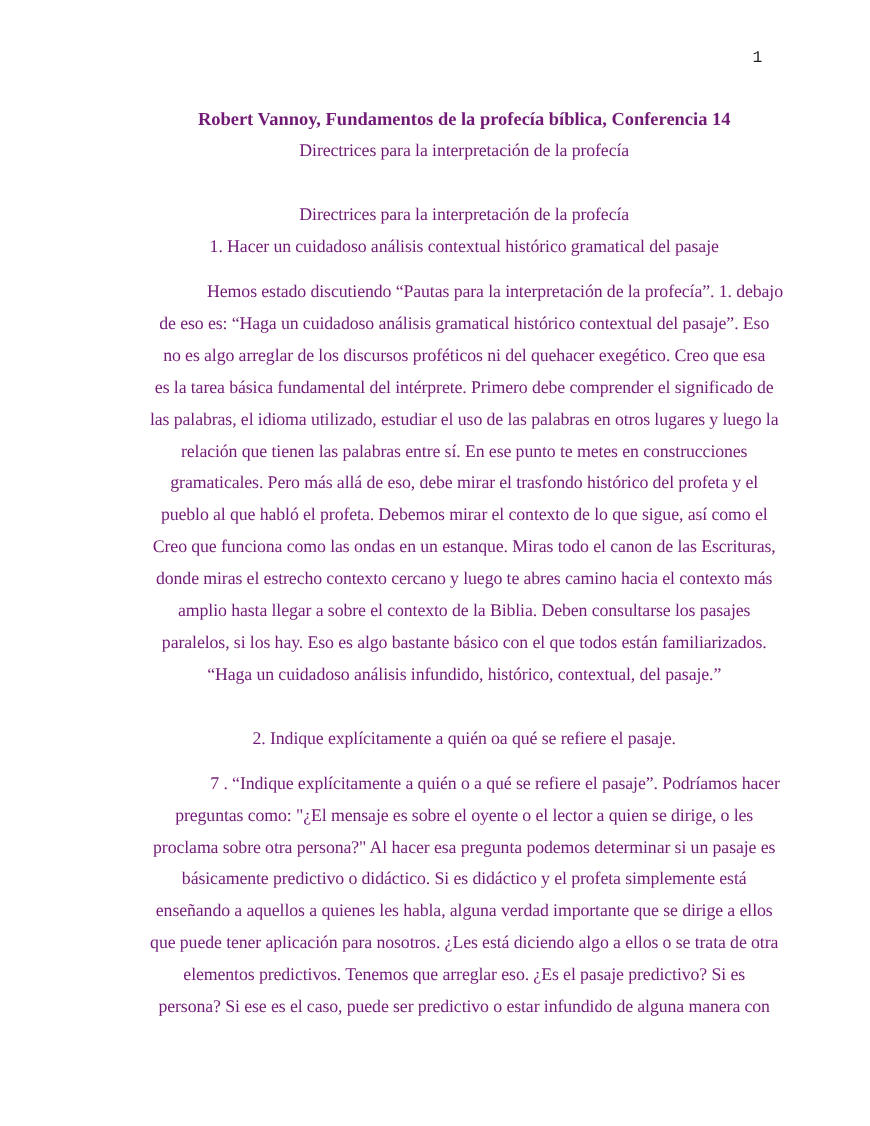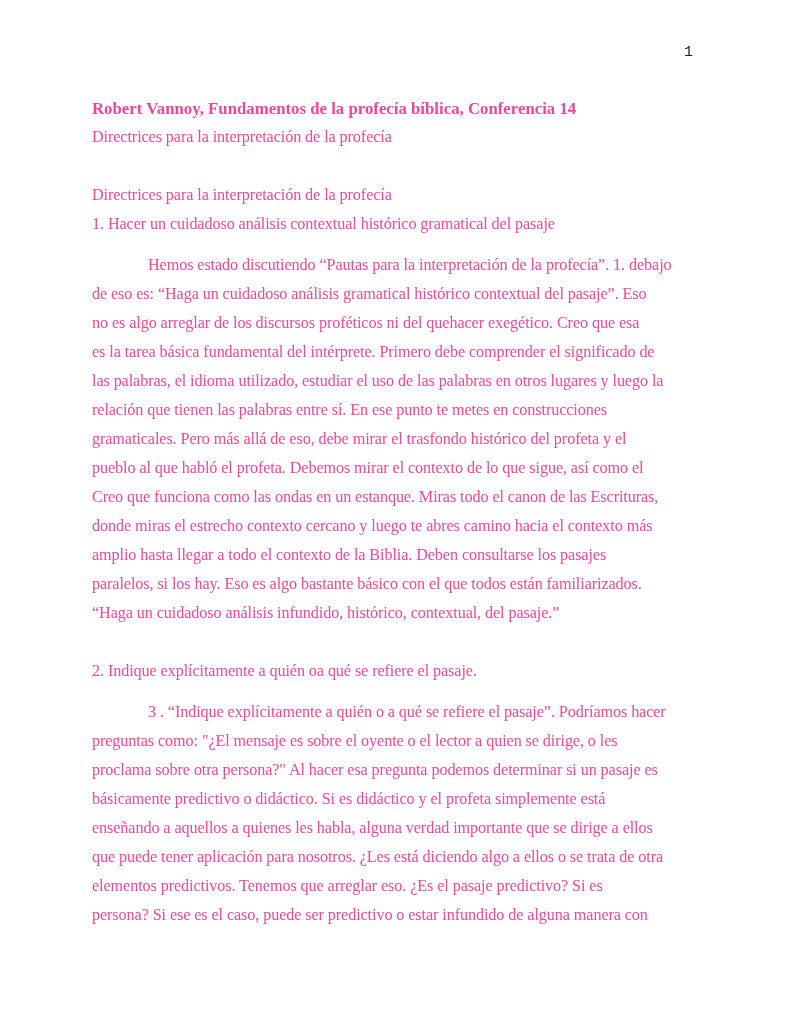--- a/index.html
+++ b/index.html
@@ -29,21 +29,22 @@
     top: 94px;
     left: 92px;
     width: 660px;
   }
   .line {
     height: 29px;
     line-height: 29px;
     font-size: 16.2px;
     letter-spacing: -0.1px;
     white-space: nowrap;
-    color: #ec4899;
+    color: #701a75;
+    text-align: center;
   }
   .line.title {
     font-weight: bold;
     font-size: 16.8px;
     letter-spacing: 0;
   }
   .line.indent {
     padding-left: 56px;
     margin-top: 12px;
   }
@@ -69,28 +70,28 @@
     <div class="line indent">Hemos estado discutiendo “Pautas para la interpretación de la profecía”. 1. debajo</div>
     <div class="line">de eso es: “Haga un cuidadoso análisis gramatical histórico contextual del pasaje”. Eso</div>
     <div class="line">no es algo arreglar de los discursos proféticos ni del quehacer exegético. Creo que esa</div>
     <div class="line">es la tarea básica fundamental del intérprete. Primero debe comprender el significado de</div>
     <div class="line">las palabras, el idioma utilizado, estudiar el uso de las palabras en otros lugares y luego la</div>
     <div class="line">relación que tienen las palabras entre sí. En ese punto te metes en construcciones</div>
     <div class="line">gramaticales. Pero más allá de eso, debe mirar el trasfondo histórico del profeta y el</div>
     <div class="line">pueblo al que habló el profeta. Debemos mirar el contexto de lo que sigue, así como el</div>
     <div class="line">Creo que funciona como las ondas en un estanque. Miras todo el canon de las Escrituras,</div>
     <div class="line">donde miras el estrecho contexto cercano y luego te abres camino hacia el contexto más</div>
-    <div class="line">amplio hasta llegar a todo el contexto de la Biblia. Deben consultarse los pasajes</div>
+    <div class="line">amplio hasta llegar a sobre el contexto de la Biblia. Deben consultarse los pasajes</div>
     <div class="line">paralelos, si los hay. Eso es algo bastante básico con el que todos están familiarizados.</div>
     <div class="line">“Haga un cuidadoso análisis infundido, histórico, contextual, del pasaje.”</div>
 
     <div class="line blank"></div>
     <div class="line">2. Indique explícitamente a quién oa qué se refiere el pasaje.</div>
 
-    <div class="line indent">3 . “Indique explícitamente a quién o a qué se refiere el pasaje”. Podríamos hacer</div>
+    <div class="line indent">7 . “Indique explícitamente a quién o a qué se refiere el pasaje”. Podríamos hacer</div>
     <div class="line">preguntas como: "¿El mensaje es sobre el oyente o el lector a quien se dirige, o les</div>
     <div class="line">proclama sobre otra persona?" Al hacer esa pregunta podemos determinar si un pasaje es</div>
     <div class="line">básicamente predictivo o didáctico. Si es didáctico y el profeta simplemente está</div>
     <div class="line">enseñando a aquellos a quienes les habla, alguna verdad importante que se dirige a ellos</div>
     <div class="line">que puede tener aplicación para nosotros. ¿Les está diciendo algo a ellos o se trata de otra</div>
     <div class="line">elementos predictivos. Tenemos que arreglar eso. ¿Es el pasaje predictivo? Si es</div>
     <div class="line">persona? Si ese es el caso, puede ser predictivo o estar infundido de alguna manera con</div>
 
   </div>
 </div>

